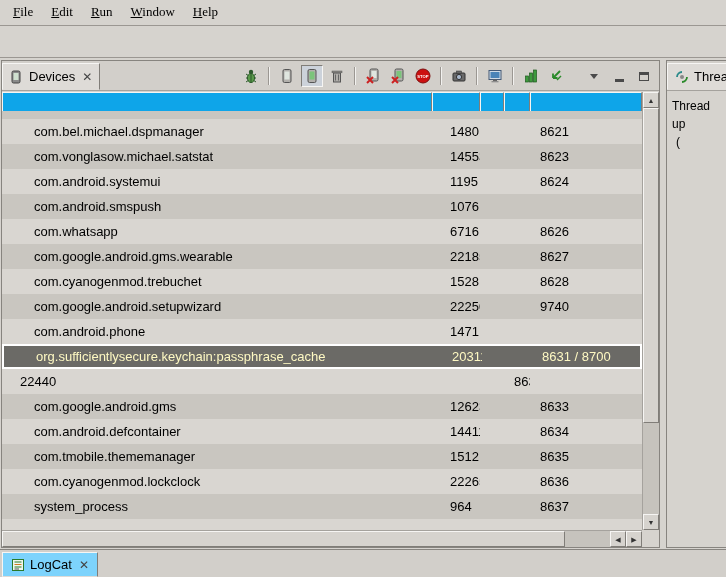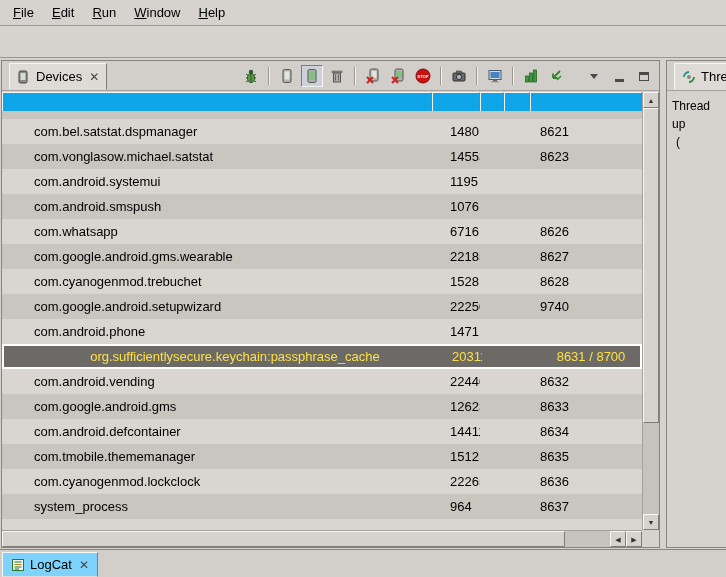--- a/index.html
+++ b/index.html
@@ -11,20 +11,21 @@
     font-size:13px;
     color:#000;
     overflow:hidden;
   }
 
   
   .menubar {
     position:absolute; left:0; top:0; width:726px; height:26px;
     display:flex; align-items:center; padding-left:4px;
     border-bottom:1px solid #9b9792;
+    font-family:Liberation Serif, serif;
   }
   .menu-item { display:inline-block; padding:3px 9px 4px 9px; cursor:default; }
   .menu-item::first-letter { text-decoration:underline; }
 
   
   .main-toolbar {
     position:absolute; left:0; top:27px; width:726px; height:31px;
     border-bottom:1px solid #9b9792;
     background:#d6d3ce;
   }
@@ -39,21 +40,21 @@
     border:1px solid #87847f; border-right:none; background:#d6d3ce;
     overflow:hidden;
   }
 
   
   .panel-tabbar {
     position:relative; height:30px; border-bottom:1px solid #a5a29d;
     background:#d2cfca; overflow:hidden;
   }
   .view-tab {
-    position:absolute; left:7px; top:2px; height:27px;
+    position:absolute; left:0; top:2px; height:27px;
     display:flex; align-items:center; gap:5px; padding:0 7px;
     background:#dedbd7;
     border:1px solid; border-color:#f6f5f3 #807d78 #dedbd7 #f6f5f3;
     white-space:nowrap;
   }
   .tab-close { font-weight:bold; color:#444; font-size:12px; padding-left:2px; cursor:default; }
 
   
   .devices-toolbar {
     position:absolute; right:4px; top:3px; height:24px;
@@ -99,23 +100,22 @@
     display:grid; grid-template-columns:430px 48px 24px 26px 1fr;
     height:25px; align-items:center; white-space:nowrap;
   }
   .trow:nth-child(odd)  { background:#c9c6c0; }
   .trow:nth-child(even) { background:#d9d6d1; }
   .cell { overflow:hidden; }
   .cell.name { padding-left:32px; }
   .cell.pid  { padding-left:18px; }
   .cell.port { padding-left:10px; }
   .trow.selected {
-    background:#6b6a66 !important; color:#fde047;
+    background:#6b6a66 !important; color:#fef9c3;
     border:2px solid #ffffff;
-    text-align:center;
   }
 
   
   .vscroll {
     position:absolute; top:0; right:0; width:17px; bottom:17px;
     background:#c6c3bd; border-left:1px solid #a5a29d;
   }
   .hscroll {
     position:absolute; left:0; bottom:0; right:17px; height:17px;
     background:#c6c3bd; border-top:1px solid #a5a29d;
@@ -296,38 +296,39 @@
       <div class="hcell">Name</div>
       <div class="hcell"></div>
       <div class="hcell"></div>
       <div class="hcell"></div>
       <div class="hcell"></div>
     </div>
 
     <div class="table-body">
       <div class="scroll-strip"></div>
     <div class="trow">
-    <div class="cell name">com.bel.satstat.dspmanager</div>
+    <div class="cell name">com.bel.michael.dspmanager</div>
     <div class="cell pid">1480</div>
     <div class="cell"></div>
     <div class="cell"></div>
     <div class="cell port">8621</div>
   </div>
         <div class="trow">
     <div class="cell name">com.vonglasow.michael.satstat</div>
     <div class="cell pid">14553</div>
     <div class="cell"></div>
     <div class="cell"></div>
     <div class="cell port">8623</div>
   </div>
         <div class="trow">
     <div class="cell name">com.android.systemui</div>
     <div class="cell pid">1195</div>
     <div class="cell"></div>
     <div class="cell"></div>
+    <div class="cell port">8624</div>
   </div>
         <div class="trow">
     <div class="cell name">com.android.smspush</div>
     <div class="cell pid">1076</div>
     <div class="cell"></div>
     <div class="cell"></div>
   </div>
         <div class="trow">
     <div class="cell name">com.whatsapp</div>
     <div class="cell pid">6716</div>
@@ -363,21 +364,20 @@
     <div class="cell"></div>
   </div>
         <div class="trow selected">
     <div class="cell name">org.sufficientlysecure.keychain:passphrase_cache</div>
     <div class="cell pid">20311</div>
     <div class="cell"></div>
     <div class="cell"></div>
     <div class="cell port">8631 / 8700</div>
   </div>
         <div class="trow">
-    <div class="cell name">com.android.vending</div>
     <div class="cell pid">22440</div>
     <div class="cell"></div>
     <div class="cell"></div>
     <div class="cell port">8632</div>
   </div>
         <div class="trow">
     <div class="cell name">com.google.android.gms</div>
     <div class="cell pid">12623</div>
     <div class="cell"></div>
     <div class="cell"></div>

